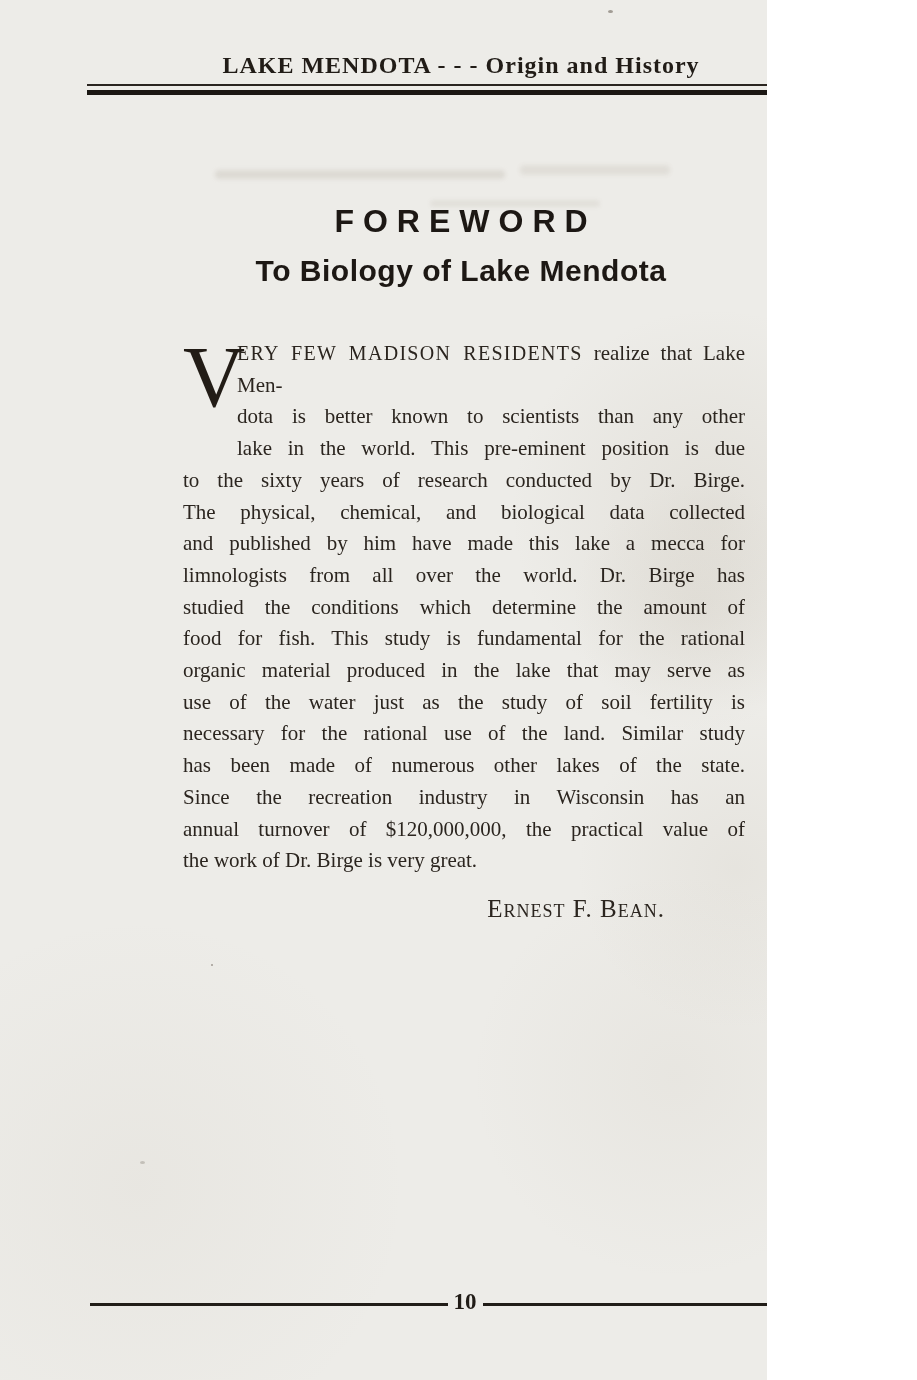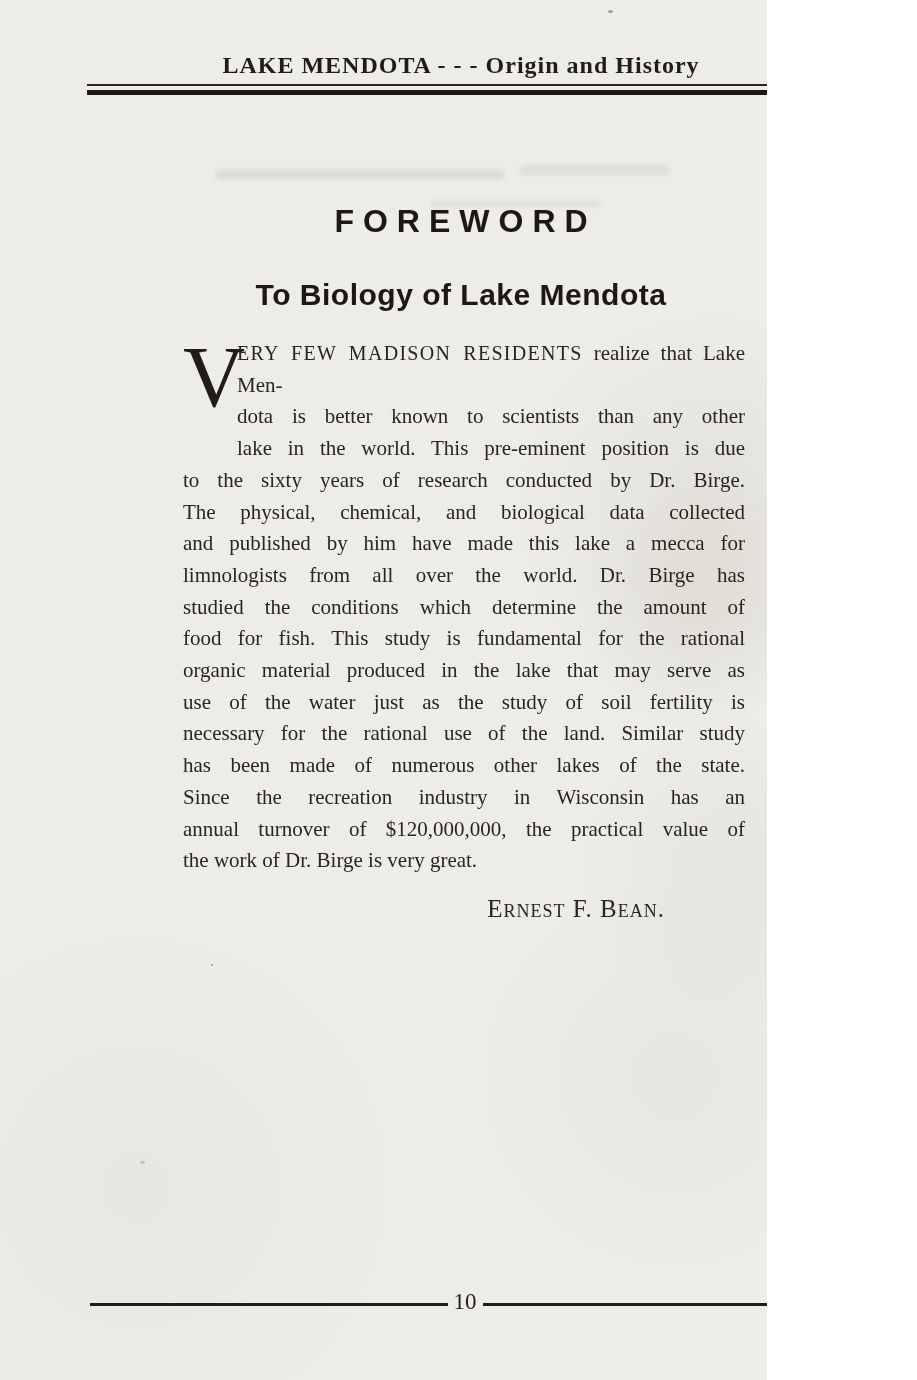--- a/index.html
+++ b/index.html
@@ -30,42 +30,41 @@
     font-family:"Liberation Sans","DejaVu Sans",sans-serif;
     font-size:32px;font-weight:600;letter-spacing:9px;text-indent:9px;
     color:#1d1814;
   }
   .foreword-subheading{
     position:absolute;top:254px;left:87px;width:748px;
     text-align:center;line-height:1.1;
     font-family:"Liberation Sans","DejaVu Sans",sans-serif;
     font-size:30px;font-weight:bold;letter-spacing:0.5px;
     color:#1d1814;
-    margin-top:24px;
   }
   .body-block{
     position:absolute;top:338px;left:183px;width:562px;
     font-size:21px;line-height:31.7px;color:#2b251f;
   }
   .paragraph{position:relative;}
   .dropcap{
     position:absolute;left:0;top:-4px;
     font-size:86px;line-height:1;color:#221c16;
   }
   .line{text-align:justify;text-align-last:justify;white-space:normal;}
   .line.indent{padding-left:54px;}
   .line.last{text-align-last:left;}
   .opener-caps{font-size:20px;letter-spacing:1.3px;}
   .signature{
     margin-top:16px;text-align:right;padding-right:80px;
     font-variant:small-caps;font-size:25px;letter-spacing:1px;color:#2b251f;
   }
   .footer{
     position:absolute;top:1291px;left:90px;width:750px;height:26px;
-    display:flex;align-items:center;gap:6px;
+    display:flex;align-items:center;gap:6px;font-weight:bold;
   }
   .footer-rule{flex:1;height:3px;background:#211d18;}
   .page-number{font-size:23px;color:#211c17;transform:translateY(-2px);}
   
   .ghost-edge{position:absolute;left:840px;top:150px;width:1px;height:560px;background:rgba(150,142,128,0.35);}
   .smudge{position:absolute;background:rgba(148,138,120,0.18);filter:blur(2px);border-radius:4px;}
   .sm1{left:215px;top:170px;width:290px;height:9px;}
   .sm2{left:520px;top:165px;width:150px;height:10px;opacity:.8;}
   .sm3{left:430px;top:200px;width:170px;height:7px;opacity:.7;}
   .speck{position:absolute;background:rgba(85,75,63,0.5);border-radius:50%;}

